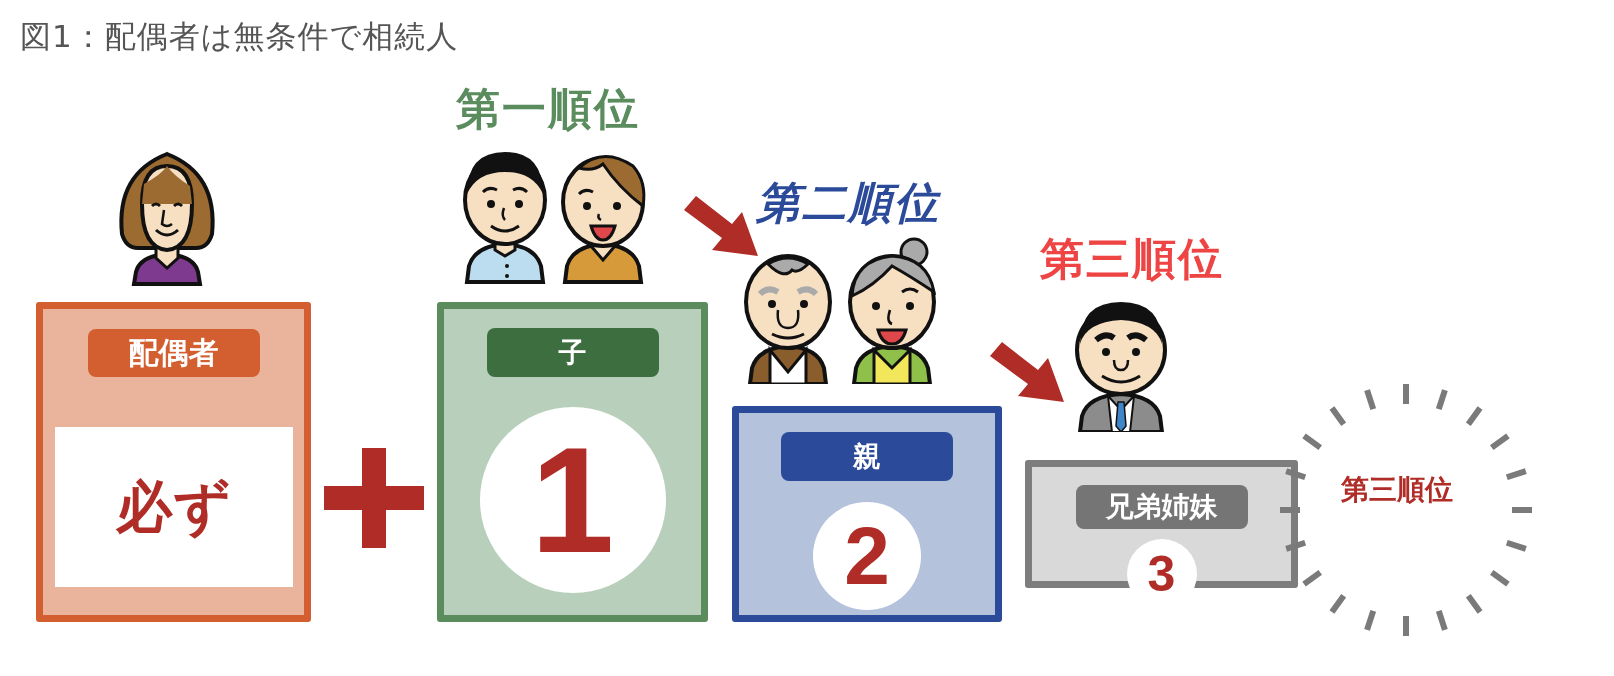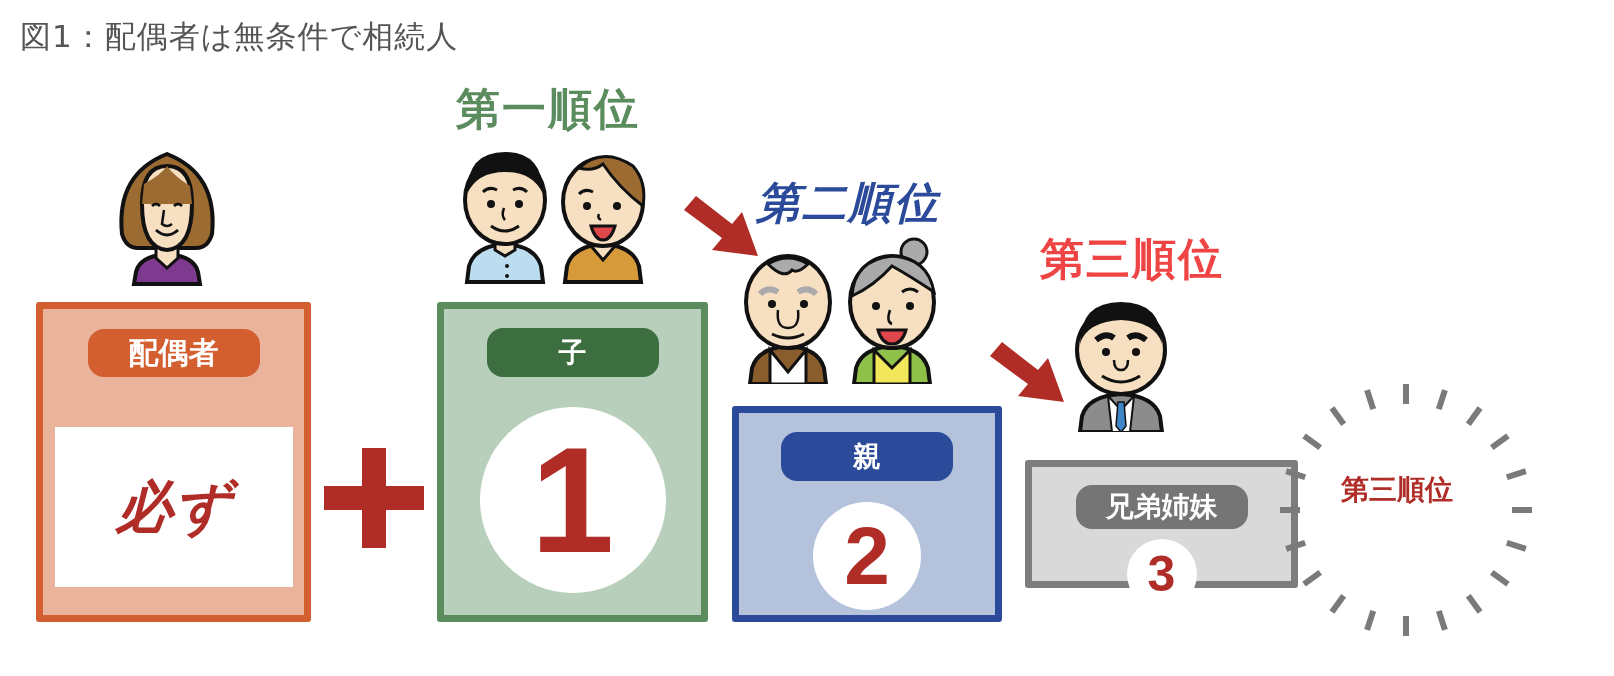--- a/index.html
+++ b/index.html
@@ -21,30 +21,30 @@
   .box {
     position: absolute; border-style: solid; border-width: 7px; border-radius: 3px;
   }
   .box-spouse { left: 36px; top: 302px; width: 275px; height: 320px; border-color: #d35e30; background: #e9b39c; }
   .box-child  { left: 437px; top: 302px; width: 271px; height: 320px; border-color: #5b8c5e; background: #b8d0bb; }
   .box-parent { left: 732px; top: 406px; width: 270px; height: 216px; border-color: #2b4b9a; background: #b4c2dc; }
   .box-sibling{ left: 1025px; top: 460px; width: 273px; height: 128px; border-color: #7d7d7d; background: #d9d9d9; }
 
   .label-pill {
     position: absolute; left: 50%; transform: translateX(-50%);
-    color: #ffffff; font-weight: bold; text-align: center; border-radius: 16px;
+    color: #ffffff; font-weight: bold; text-align: center; border-radius: 8px;
   }
   .box-spouse .label-pill { top: 20px; width: 172px; height: 48px; line-height: 48px; font-size: 30px; background: #d35e30; }
   .box-child .label-pill  { top: 19px; width: 172px; height: 49px; line-height: 49px; font-size: 28px; background: #3d6e40; }
   .box-parent .label-pill { top: 19px; width: 172px; height: 49px; line-height: 49px; font-size: 28px; background: #2b4b9a; }
   .box-sibling .label-pill{ top: 18px; width: 172px; height: 44px; line-height: 44px; font-size: 28px; background: #757575; }
 
   .must-panel {
     position: absolute; left: 12px; top: 118px; width: 238px; height: 160px; background: #ffffff;
-    display: flex; flex-direction: column; align-items: center; justify-content: center; font-style: italic;
+    display: flex; flex-direction: column; align-items: center; justify-content: center;
   }
   .must-line { color: #b02c26; font-size: 56px; font-weight: bold; line-height: 62px; letter-spacing: 1px; }
 
   .num-circle {
     position: absolute; left: 50%; transform: translateX(-50%);
     background: #ffffff; border-radius: 50%; color: #b02c26; font-weight: bold; text-align: center;
     font-family: "Liberation Sans", "DejaVu Sans", sans-serif;
   }
   .box-child .num-circle  { top: 98px; width: 186px; height: 186px; line-height: 186px; font-size: 150px; }
   .box-parent .num-circle { top: 89px; width: 108px; height: 108px; line-height: 108px; font-size: 82px; }

